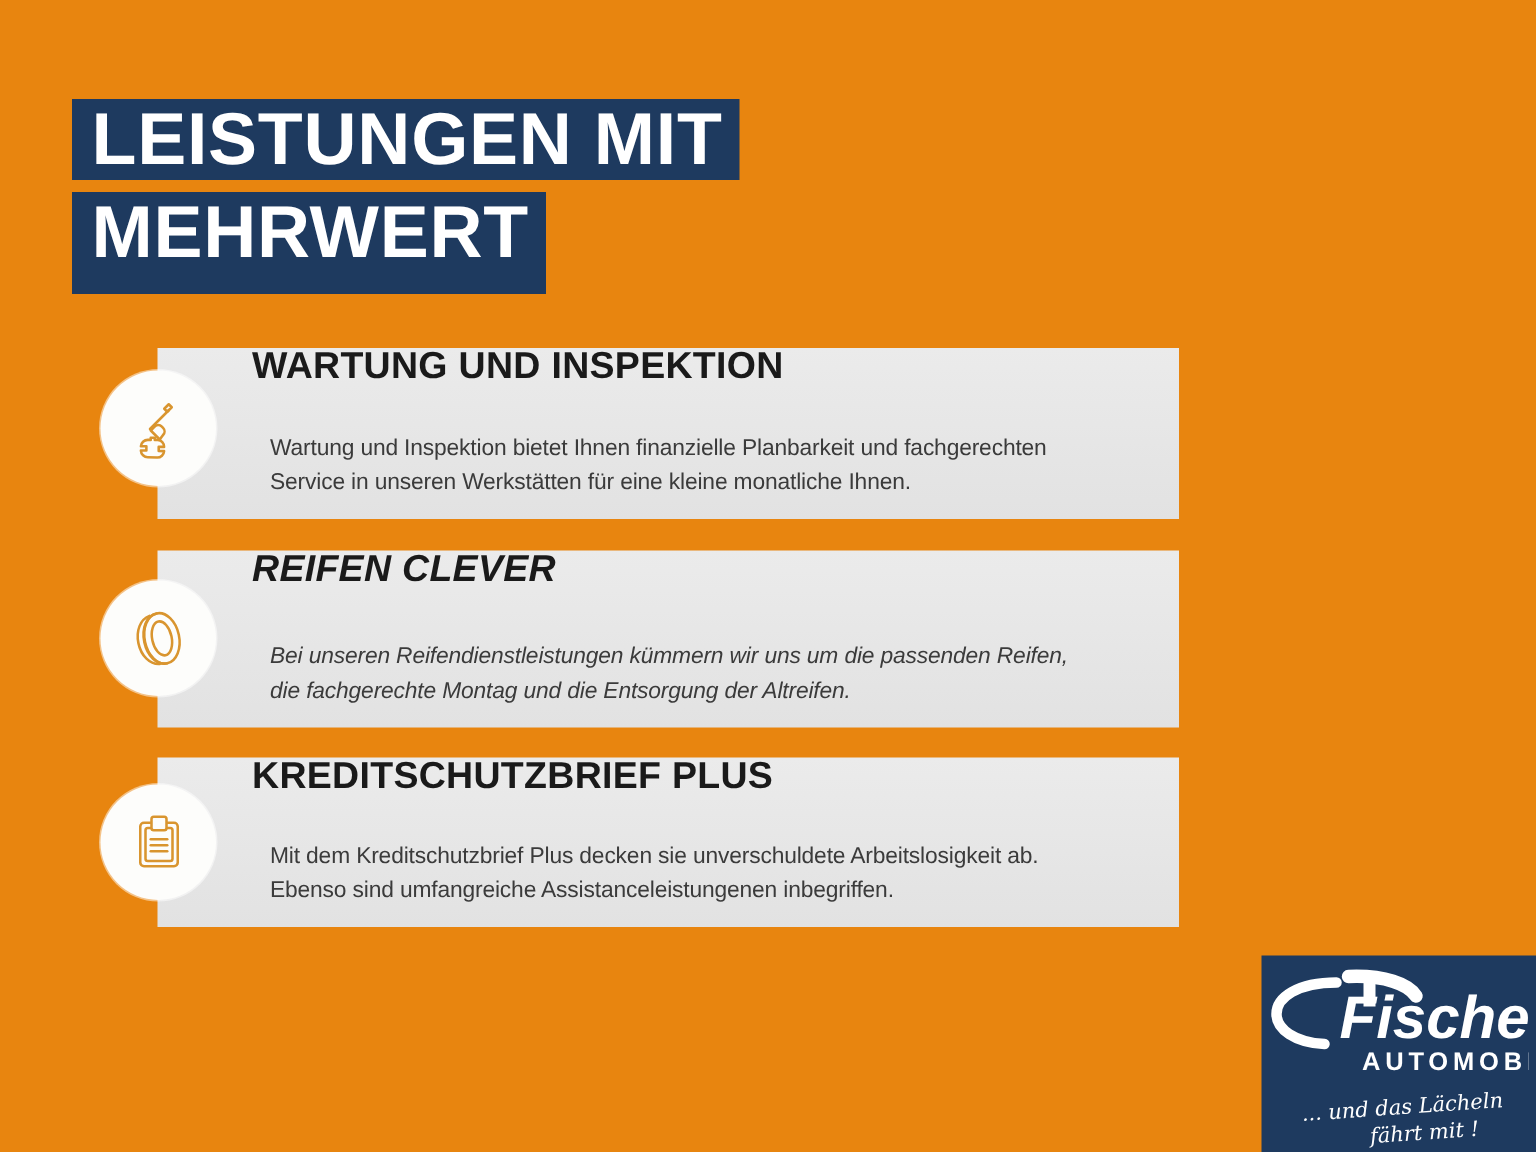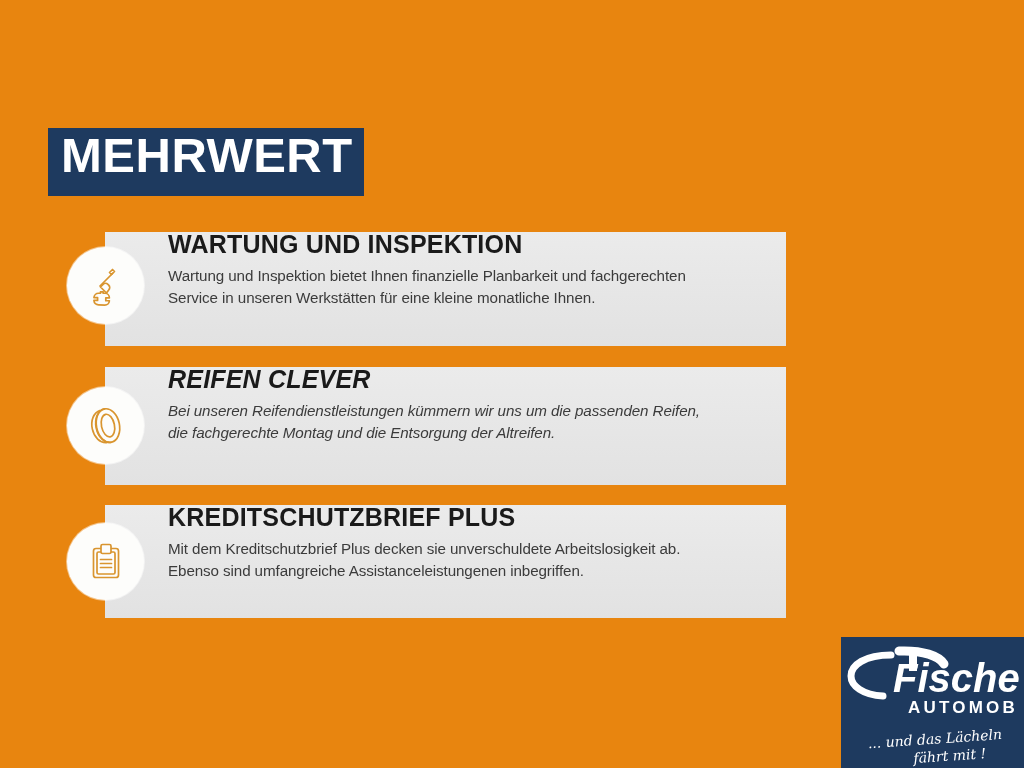--- a/index.html
+++ b/index.html
@@ -67,36 +67,36 @@
   .card-3 { top: 505px; height: 113px; }
 
   .card-body {
     position: absolute;
     left: 63px;
     right: 18px;
     top: 0;
     bottom: 0;
     display: flex;
     flex-direction: column;
-    justify-content: flex-start;
+    justify-content: space-between;
   }
   .card-title {
     font-size: 25px;
     font-weight: 700;
     color: #1a1a1a;
     letter-spacing: 0.2px;
     margin: 0 0 7px 0;
     line-height: 1.02;
     white-space: nowrap;
   }
   .card-text {
     font-size: 15.2px;
     color: #3b3b3b;
     line-height: 1.5;
-    margin: 0;
+    margin: 12px;
     letter-spacing: -0.1px;
   }
   .card-text span { display: block; white-space: nowrap; }
 
   
   .icon-circle {
     position: absolute;
     width: 77px;
     height: 77px;
     border-radius: 50%;
@@ -145,20 +145,21 @@
     white-space: nowrap;
   }
   .tag-l1 { transform: rotate(-4deg); transform-origin: right center; padding-right: 14px;}
   .tag-l2 { transform: rotate(-4deg); transform-origin: right center; padding-right: 30px;}
 </style>
 </head>
 <body>
 
 <div class="slide">
 
+  <div class="title-block title-line1">LEISTUNGEN MIT</div>
   <div class="title-block title-line2">MEHRWERT</div>
 
   <div class="cards">
 
     <div class="card card-1">
       <div class="card-body">
         <div class="card-title">WARTUNG UND INSPEKTION</div>
         <div class="card-text">
           <span>Wartung und Inspektion bietet Ihnen finanzielle Planbarkeit und fachgerechten</span>
           <span>Service in unseren Werkstätten für eine kleine monatliche Ihnen.</span>

